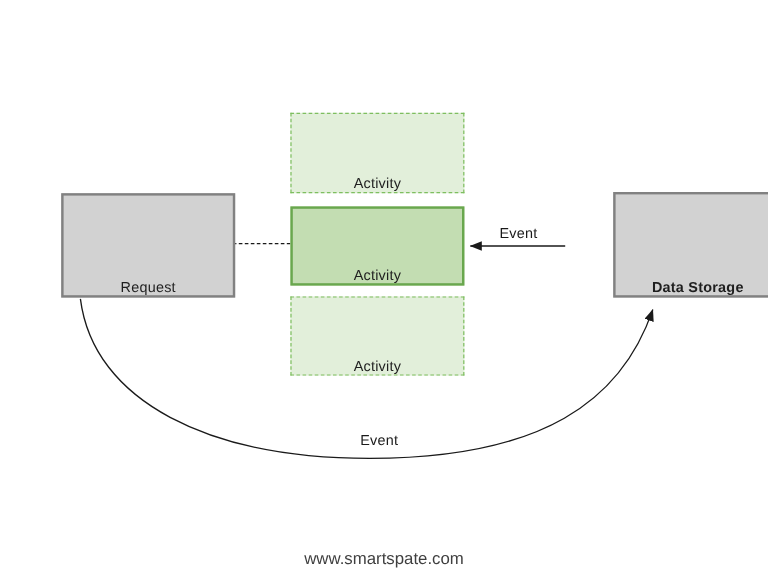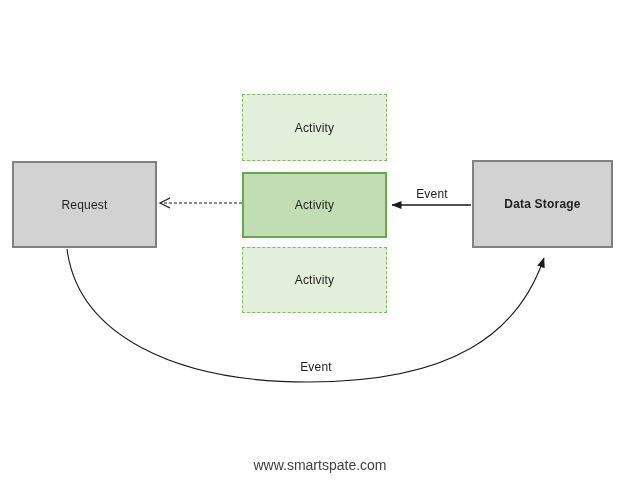--- a/index.html
+++ b/index.html
@@ -16,30 +16,31 @@
   }
   .canvas {
     position: absolute;
     inset: 0;
     width: 640px;
     height: 480px;
   }
   .node {
     position: absolute;
     display: flex;
-    align-items: center;
+    align-items: flex-end;
     justify-content: center;
     box-sizing: border-box;
     font-size: 12px;
     color: #1f1f1f;
     letter-spacing: 0.2px;
   }
   .node-gray {
     background: #d2d2d2;
     border: 2px solid #818181;
+    margin-left: 39px;
   }
   .node-green-light {
     background: #e2efda;
     border: 1.4px dashed #7ebe5f;
   }
   .node-green-mid {
     background: #c3ddb2;
     border: 2px solid #69a74e;
   }
   #request-box      { left: 12px;  top: 161px; width: 145px; height: 87px; }

